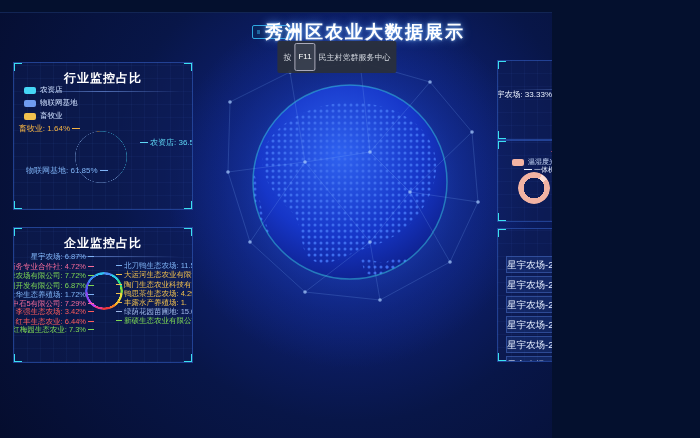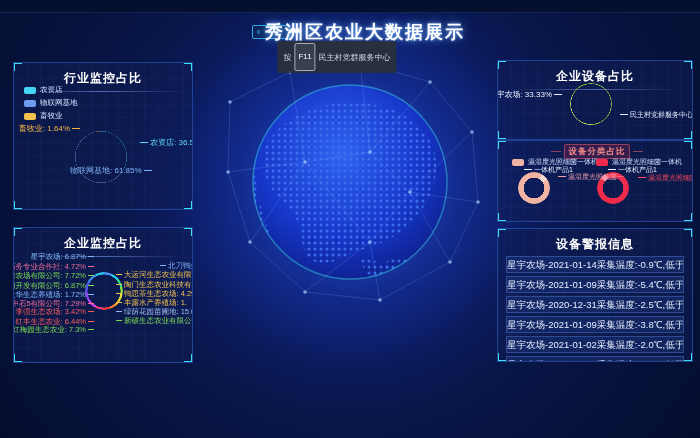--- a/index.html
+++ b/index.html
@@ -1,17 +1,17 @@
 <!DOCTYPE html>
 <html><head>
 <meta charset="utf-8">
 <style>
   html,body{margin:0;padding:0;background:#04102e;}
   #stage{
-    position:relative;width:700px;height:438px;overflow:hidden;
+    position:relative;width:552px;height:438px;overflow:hidden;
     font-family:"Liberation Sans",sans-serif;color:#fff;
     background:radial-gradient(circle at 350px 185px,#1b3cb0 0%,#0d1f6e 30%,#081648 55%,#050d2e 100%);
   }
   
   .topbar{position:absolute;top:0;left:0;width:700px;height:12px;background:#04102e;border-bottom:1px solid rgba(60,100,200,.25);z-index:5;}
   .page-title{
     position:absolute;top:20px;left:365px;transform:translateX(-50%);
     font-size:18px;font-weight:bold;letter-spacing:2px;z-index:6;white-space:nowrap;
     text-shadow:0 0 10px rgba(90,160,255,.9),0 0 3px rgba(160,210,255,.8);
   }
@@ -83,21 +83,21 @@
   .sw{width:12px;height:7px;border-radius:2px;margin-right:4px;flex:0 0 auto;}
   .sw-store{background:#45d6f5;}
   .sw-iot{background:#6f9cf0;}
   .sw-livestock{background:#f2c14e;}
   .sw-pink{background:#f2b3a3;}
   .sw-red{background:#ee2b4a;}
   
   .lab{position:absolute;font-size:8px;white-space:nowrap;line-height:1;z-index:4;}
   .lab-l::after,.lab-r::before{content:"";display:inline-block;width:8px;height:1px;background:currentColor;vertical-align:2px;margin:0 2px;}
   .tiny{font-size:7px;}
-  .c-orange{color:#f5b445;} .c-cyan{color:#5fd8f5;} .c-blue{color:#7fb3f5;margin-left:44px;}
+  .c-orange{color:#f5b445;} .c-cyan{color:#5fd8f5;} .c-blue{color:#7fb3f5;}
   .c-green{color:#7ed854;} .c-pink{color:#f56c9a;} .c-red{color:#ff5b5b;}
   .c-yellow{color:#f2c14e;} .c-purple{color:#9fb8e8;} .c-white{color:#e8f0ff;}
   .c-salmon{color:#f5a0b0;} .c-classred{color:#ff4d5e;}
   
   .ent-lab-l{position:absolute;right:98px;font-size:7.5px;white-space:nowrap;line-height:1;}
   .ent-lab-l::after{content:"";display:inline-block;width:6px;height:1px;background:currentColor;vertical-align:2px;margin-left:2px;}
   .ent-lab-r{position:absolute;left:102px;font-size:7.5px;white-space:nowrap;line-height:1;}
   .ent-lab-r::before{content:"";display:inline-block;width:6px;height:1px;background:currentColor;vertical-align:2px;margin-right:2px;}
   
   .class-title-box{

